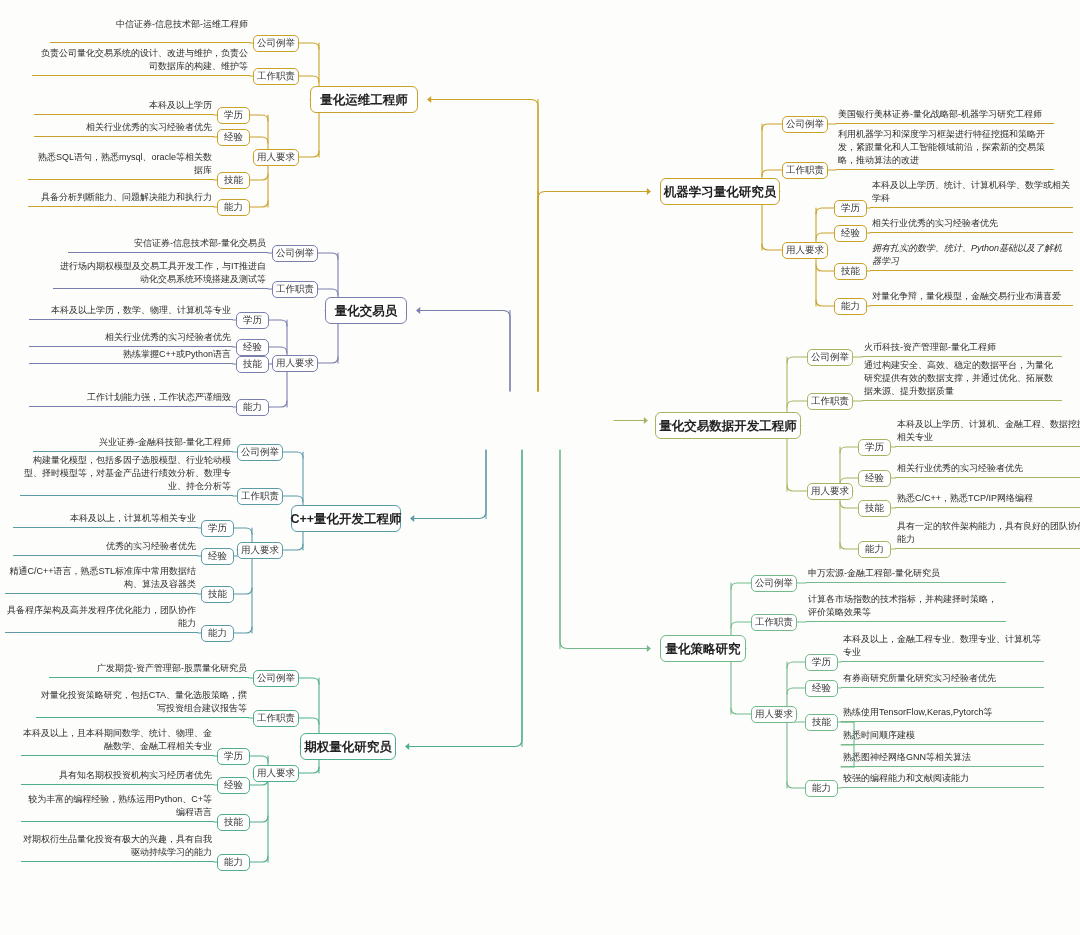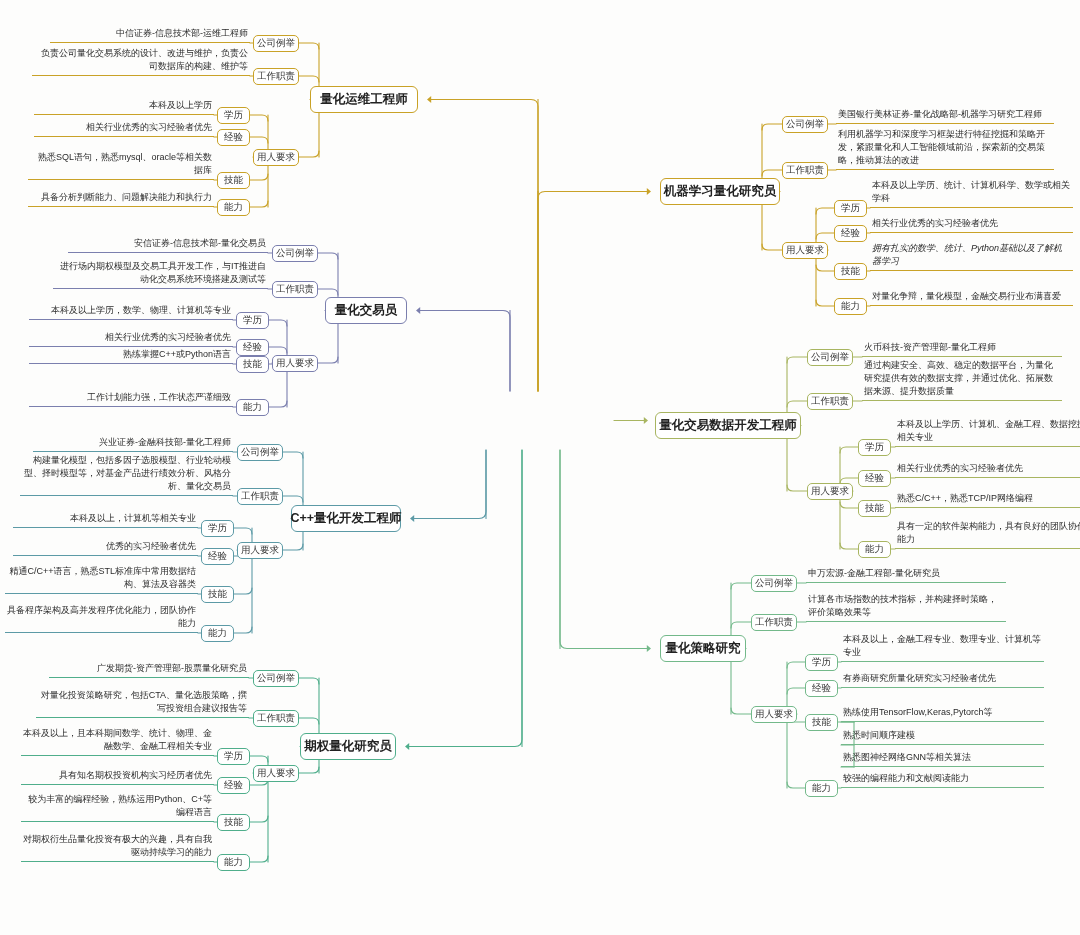--- a/index.html
+++ b/index.html
@@ -30,21 +30,21 @@
     letter-spacing:0.5px;
   }
 
   
   .topic{
     border:1.2px solid;
     border-radius:6px;
     background:#ffffff;
     font-size:12.5px;
     line-height:16px;
-    display:flex;align-items:flex-end;justify-content:center;
+    display:flex;align-items:center;justify-content:center;
     padding:5px 9px;
     white-space:nowrap;
     color:#222;
     font-weight:600;
   }
 
   
   .cat{
     border:1px solid;
     border-radius:5px;
@@ -240,21 +240,21 @@
     </svg>
 
 
   <div id="nodes-layer">
       <div class="node topic" style="left: 310px; top: 86px; width: 108px; height: 27px; border-color: rgb(201, 162, 39);">
         <span>量化运维工程师</span>
       </div>
       <div class="node cat" style="left: 253px; top: 34.5px; width: 46px; height: 17px; border-color: rgb(201, 162, 39);">
         <span>公司例举</span>
       </div>
-      <div class="leaf l" style="width: 200px; left: 50px; height: 34px; top: 9px; border-bottom: 1px solid rgb(201, 162, 39);">
+      <div class="leaf l" style="width: 200px; left: 50px; height: 34px; top: 9px; border-bottom: 1px solid rgb(201, 162, 39); align-items: center;">
         <span>中信证券-信息技术部-运维工程师</span>
       </div>
       <div class="node cat" style="left: 253px; top: 67.5px; width: 46px; height: 17px; border-color: rgb(201, 162, 39);">
         <span>工作职责</span>
       </div>
       <div class="leaf l" style="width: 218px; left: 32px; height: 34px; top: 42px; border-bottom: 1px solid rgb(201, 162, 39);">
         <span>负责公司量化交易系统的设计、改进与维护，负责公司数据库的构建、维护等</span>
       </div>
       <div class="node cat" style="left: 253px; top: 148.5px; width: 46px; height: 17px; border-color: rgb(201, 162, 39);">
         <span>用人要求</span>
@@ -331,21 +331,21 @@
       <div class="node cat" style="left: 237px; top: 443.5px; width: 46px; height: 17px; border-color: rgb(92, 154, 166);">
         <span>公司例举</span>
       </div>
       <div class="leaf l" style="width: 200px; left: 33px; height: 34px; top: 418px; border-bottom: 1px solid rgb(92, 154, 166); align-items: flex-end;">
         <span>兴业证券-金融科技部-量化工程师</span>
       </div>
       <div class="node cat" style="left: 237px; top: 487.5px; width: 46px; height: 17px; border-color: rgb(92, 154, 166);">
         <span>工作职责</span>
       </div>
       <div class="leaf l" style="width: 213px; left: 20px; height: 34px; top: 462px; border-bottom: 1px solid rgb(92, 154, 166);">
-        <span>构建量化模型，包括多因子选股模型、行业轮动模型、择时模型等，对基金产品进行绩效分析、风格分析、量化交易员</span>
+        <span>构建量化模型，包括多因子选股模型、行业轮动模型、择时模型等，对基金产品进行绩效分析、数理专业、持仓分析等</span>
       </div>
       <div class="node cat" style="left: 237px; top: 541.5px; width: 46px; height: 17px; border-color: rgb(92, 154, 166);">
         <span>用人要求</span>
       </div>
       <div class="node cat" style="left: 201px; top: 519.5px; width: 33px; height: 17px; border-color: rgb(92, 154, 166);">
         <span>学历</span>
       </div>
       <div class="leaf l" style="width: 185px; left: 13px; height: 34px; top: 494px; border-bottom: 1px solid rgb(92, 154, 166);">
         <span>本科及以上，计算机等相关专业</span>
       </div>

